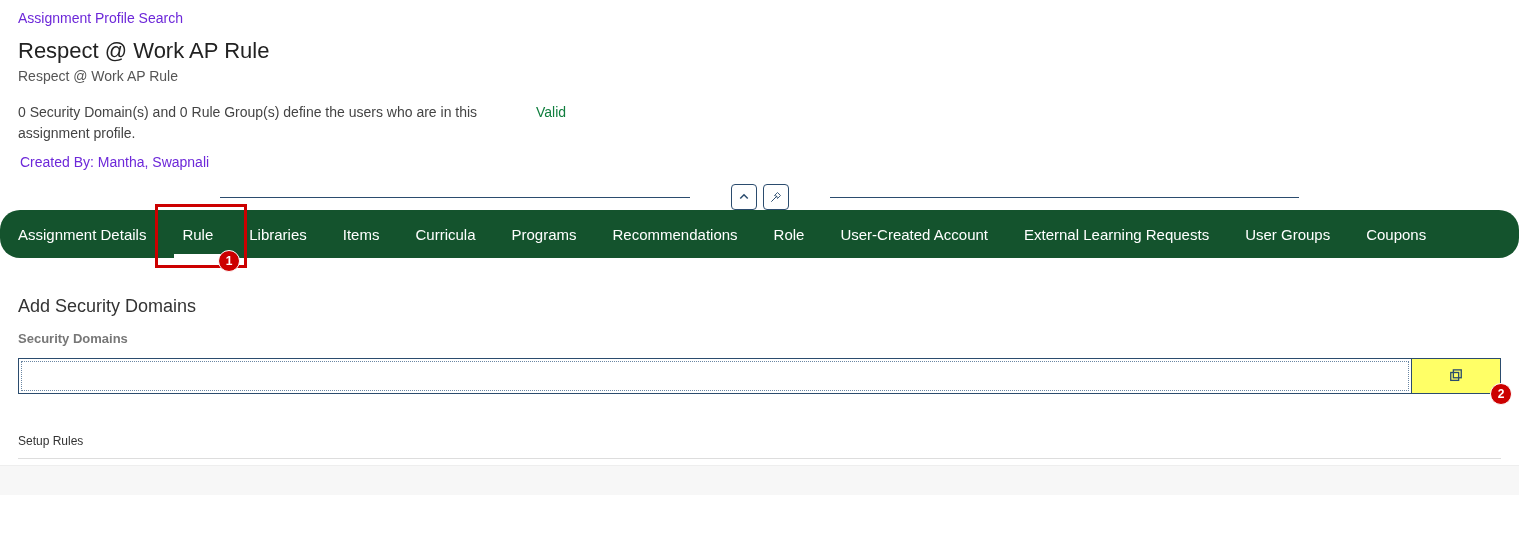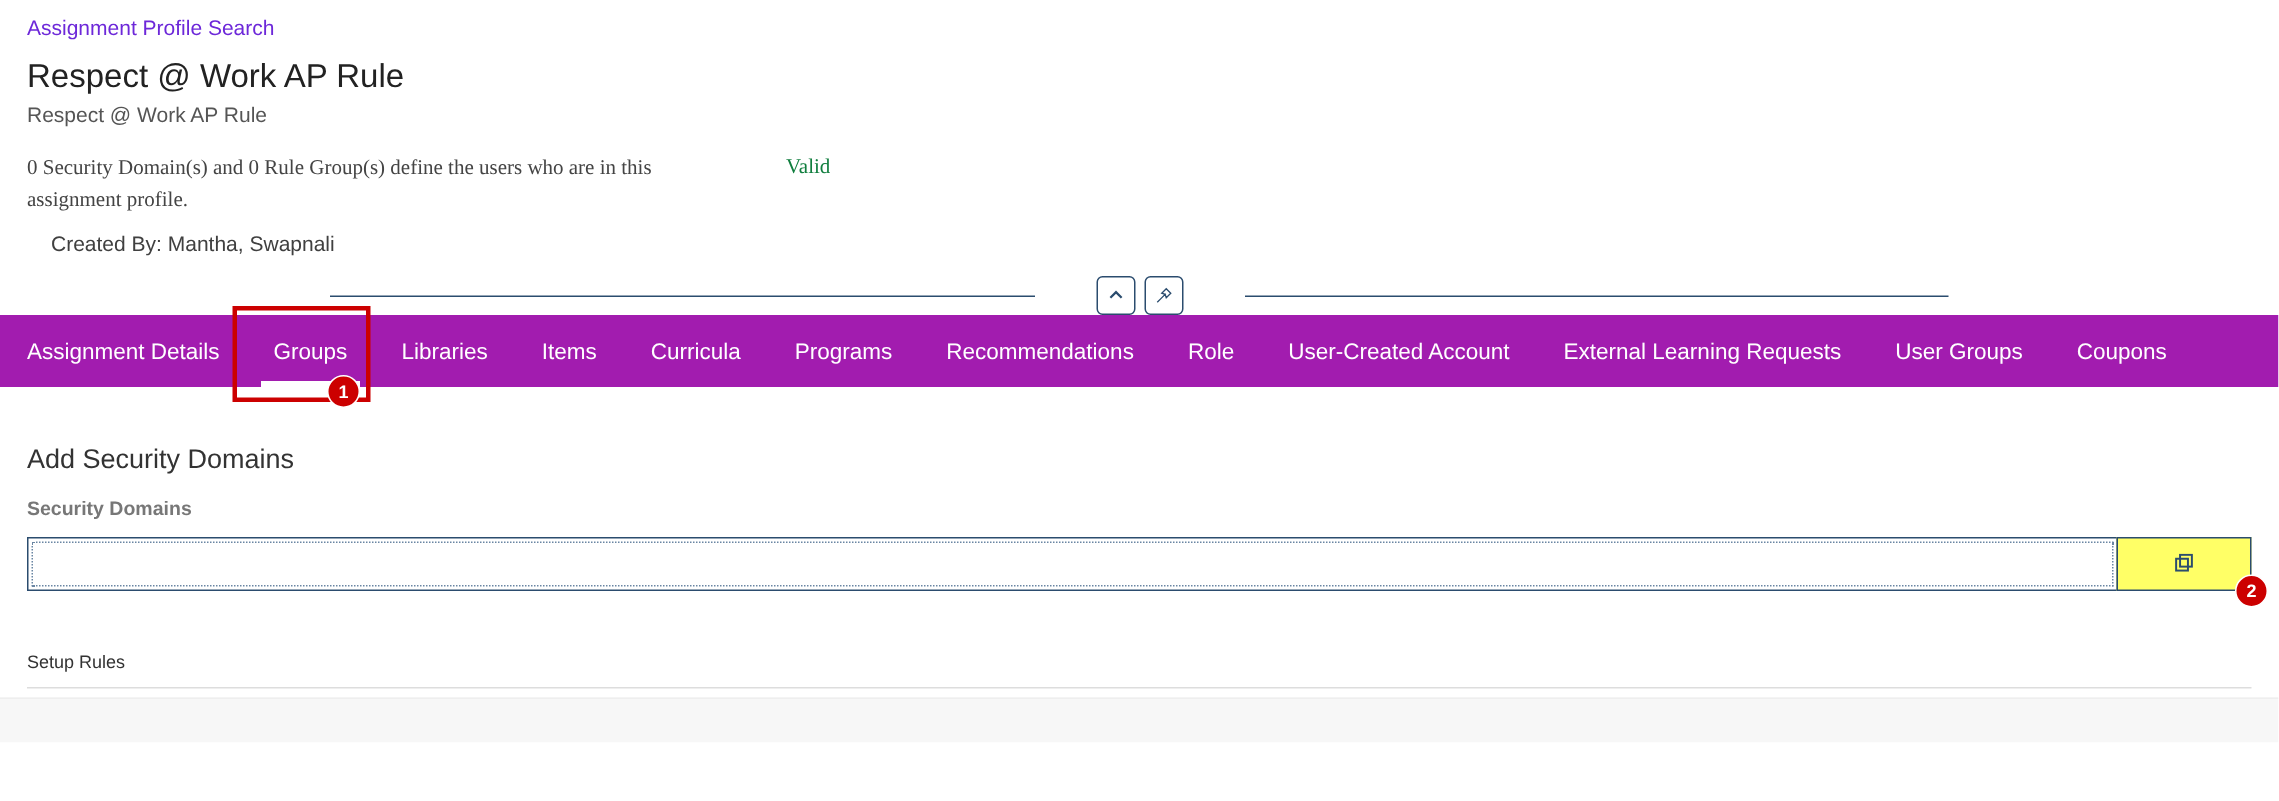--- a/index.html
+++ b/index.html
@@ -26,35 +26,34 @@
   }
   .subtitle {
     font-size: 14px;
     color: #555;
     padding: 2px 18px 18px 18px;
   }
   .meta-row {
     display: flex;
     align-items: flex-start;
     padding: 0 18px 6px 18px;
-    font-family: Liberation Serif, serif;
   }
   .meta-left {
     width: 480px;
     color: #444;
     line-height: 1.5;
   }
   .meta-status {
-    margin-left: 26px;
+    margin-left: 38px;
     color: #107e3e;
     padding-top: 2px;
   }
   .created-by {
-    padding: 4px 18px 14px 34px;
-    color: #404040;
+    padding: 4px 18px 14px 20px;
+    color: #6d28d9;
   }
   .collapse-bar {
     position: relative;
     height: 26px;
     display: flex;
     align-items: center;
     justify-content: center;
     margin-bottom: 0;
   }
   .collapse-line {
@@ -75,25 +74,26 @@
   .sq-btn {
     width: 26px; height: 26px;
     border: 1px solid #2b4c6e;
     border-radius: 4px;
     background: #fff;
     display: flex; align-items: center; justify-content: center;
     cursor: pointer;
     color: #2b4c6e;
   }
   .nav-tabs {
-    background: #a21caf;
+    background: #14532d;
     display: flex;
     align-items: stretch;
     height: 48px;
     width: 100%;
+    border-radius: 20px;
   }
   .nav-tab {
     color: #fff;
     font-size: 15px;
     padding: 0 18px;
     display: flex;
     align-items: center;
     cursor: pointer;
     white-space: nowrap;
     position: relative;
@@ -206,21 +206,21 @@
       <svg viewBox="0 0 16 16" width="12" height="12">
         <path d="M10 2 L14 6 L10 10 L9 7 L5 11 L2 14 L5 11 L9 7 L6 6 Z" fill="none" stroke="#2b4c6e" stroke-width="1.2"></path>
       </svg>
     </div>
   </div>
 </div>
 
 <div style="position:relative;">
   <div class="nav-tabs" id="nav-tabs">
       <div class="nav-tab">Assignment Details</div>
-      <div class="nav-tab active">Groups</div>
+      <div class="nav-tab active">Rule</div>
       <div class="nav-tab">Libraries</div>
       <div class="nav-tab">Items</div>
       <div class="nav-tab">Curricula</div>
       <div class="nav-tab">Programs</div>
       <div class="nav-tab">Recommendations</div>
       <div class="nav-tab">Role</div>
       <div class="nav-tab">User-Created Account</div>
       <div class="nav-tab">External Learning Requests</div>
       <div class="nav-tab">User Groups</div>
       <div class="nav-tab">Coupons</div>

